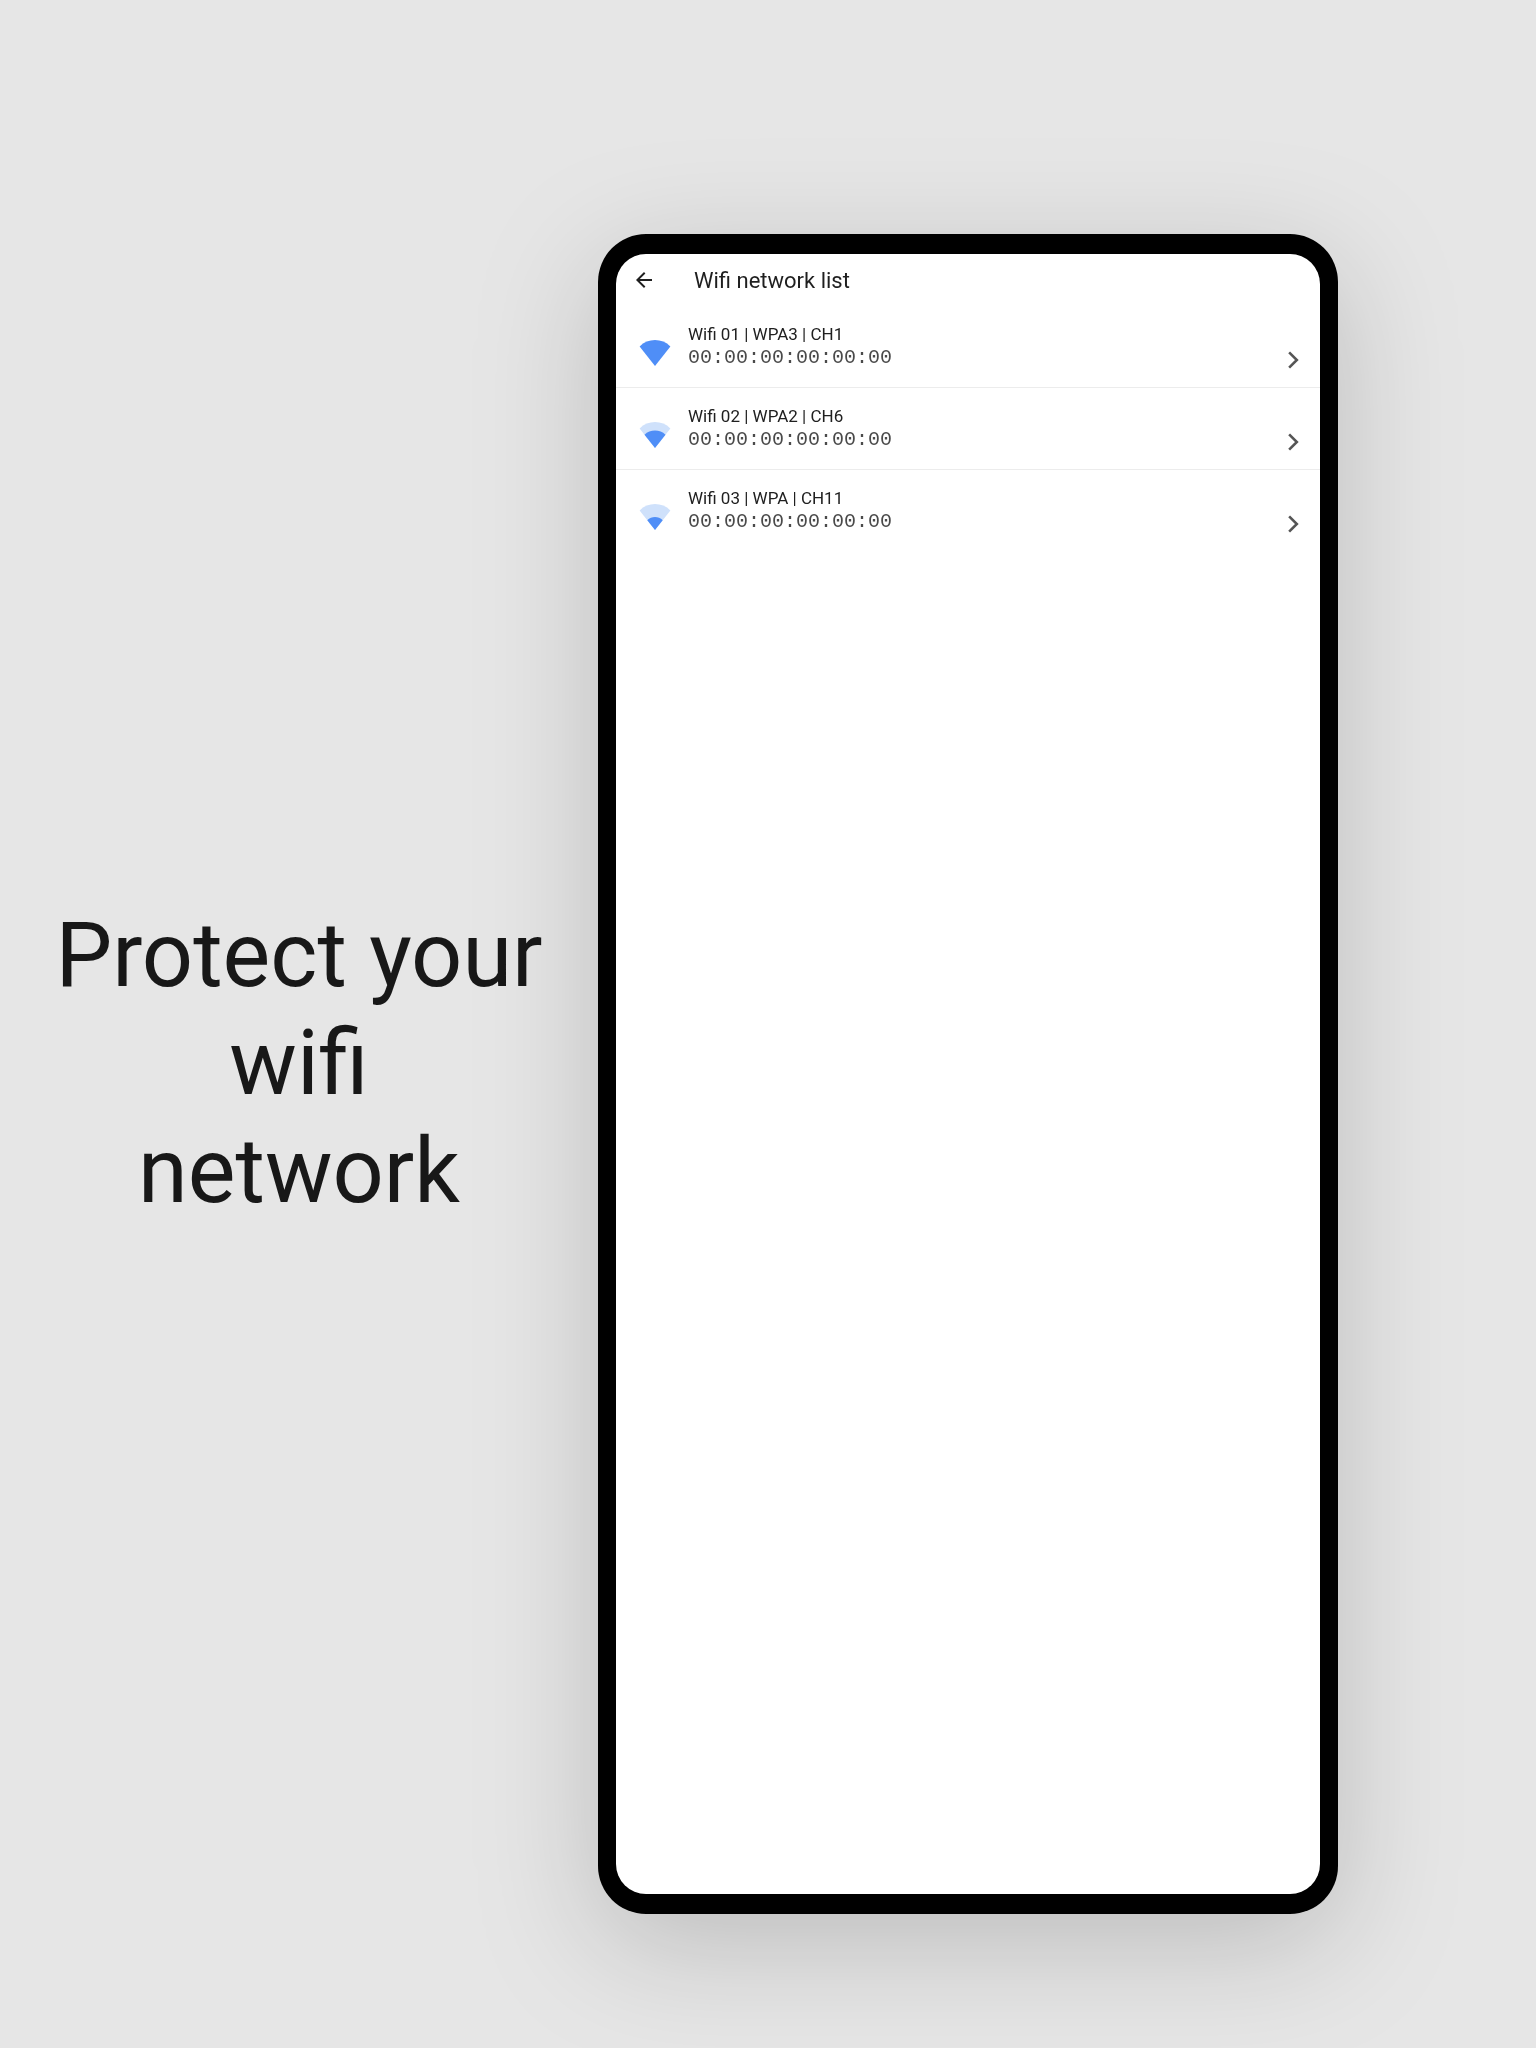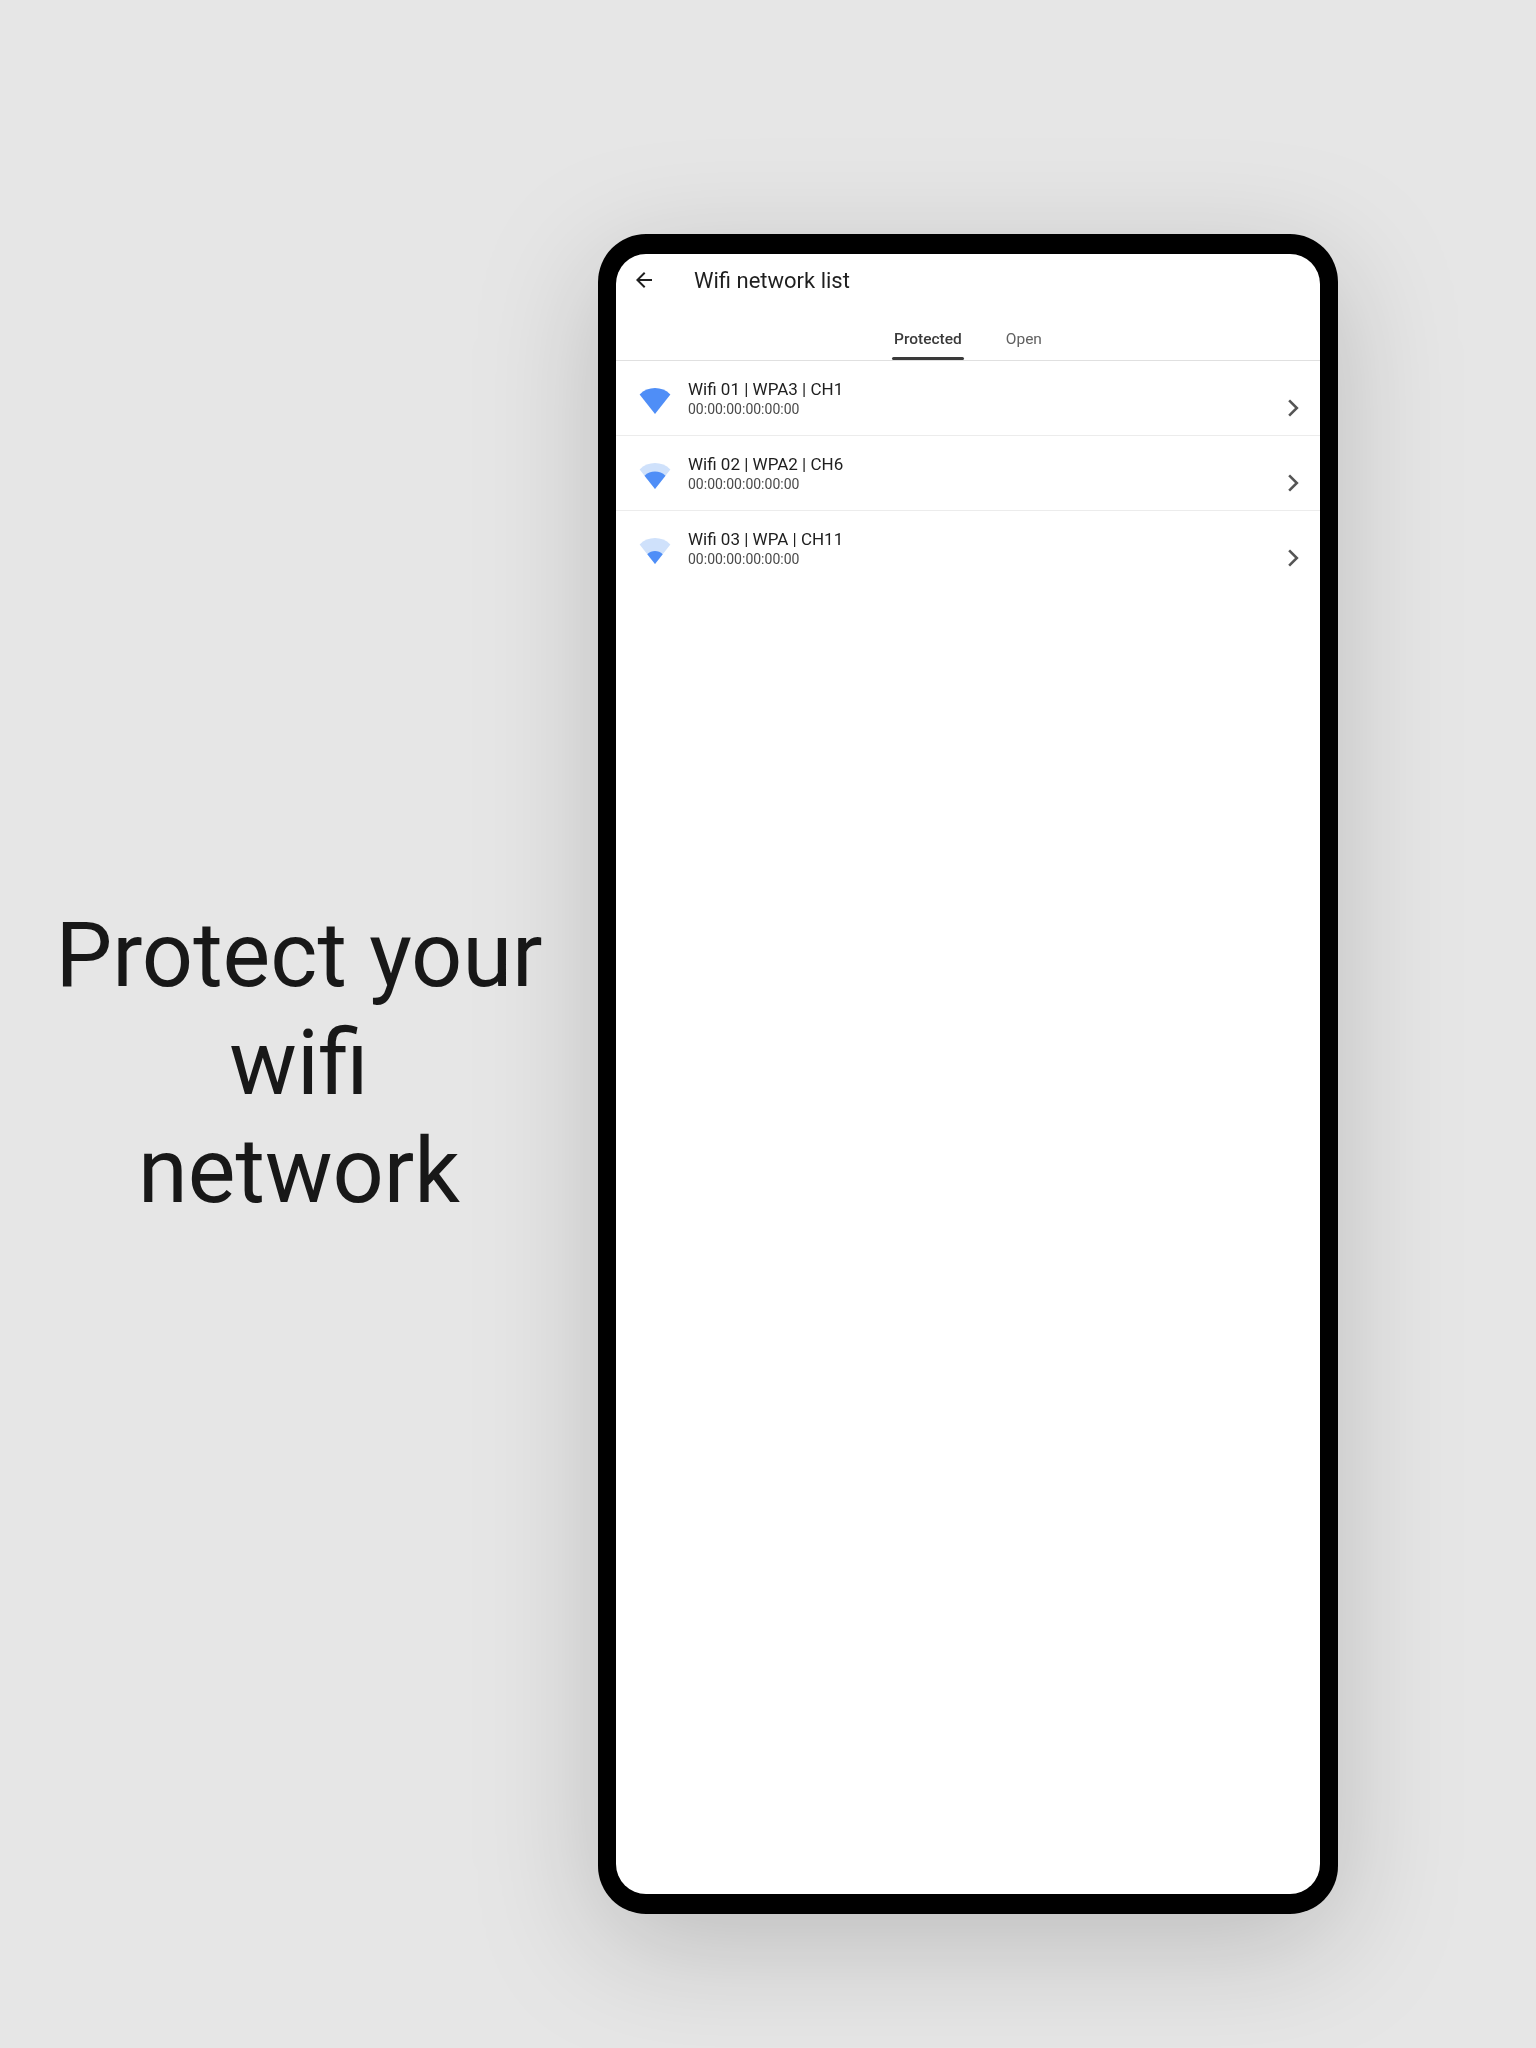--- a/index.html
+++ b/index.html
@@ -89,21 +89,21 @@
     display:flex; align-items:flex-end;
     padding:18px 18px 18px 22px;
     gap:16px;
     cursor:pointer;
     border-bottom:1px solid #ececec;
   }
   .list-item:last-child { border-bottom:none; }
   .wifi-icon { width:34px; height:34px; flex:0 0 34px; display:flex; align-items:center; justify-content:center;}
   .item-text { flex:1; display:flex; flex-direction:column; gap:2px; }
   .item-title { font-size:17px; color:#202020; }
-  .item-sub   { font-size:14px; color:#4a4a4a; }
+  .item-sub   { font-size:20px; color:#4a4a4a;font-family:Liberation Mono, monospace; }
   .chevron { width:18px; height:18px; display:flex; align-items:center; justify-content:center; }
   .chevron svg { display:block; }
 </style>
 </head>
 <body>
 
 <div class="page">
   <h1 class="headline">Protect your wifi<br>network</h1>
 
   <div class="device-shadow">
@@ -113,24 +113,20 @@
 
         <div class="app-bar">
           <span class="back-btn">
             <svg width="24" height="24" viewBox="0 0 24 24">
                 <path fill="#1f1f1f" d="M20 11H7.8l5.6-5.6L12 4l-8 8 8 8 1.4-1.4L7.8 13H20z"></path>
               </svg>
           </span>
           <span class="app-title">Wifi network list</span>
         </div>
 
-        <div class="tabs">
-          <div class="tab active">Protected</div>
-          <div class="tab">Open</div>
-        </div>
 
         <div class="list">
 
           <div class="list-item">
             <span class="wifi-icon">
               <svg width="34" height="28" viewBox="0 0 24 20">
                 <path fill="#4F8EF7" d="M12 20L1 6c6-6 16-6 22 0L12 20z"></path>
               </svg>
             </span>
             <span class="item-text">

